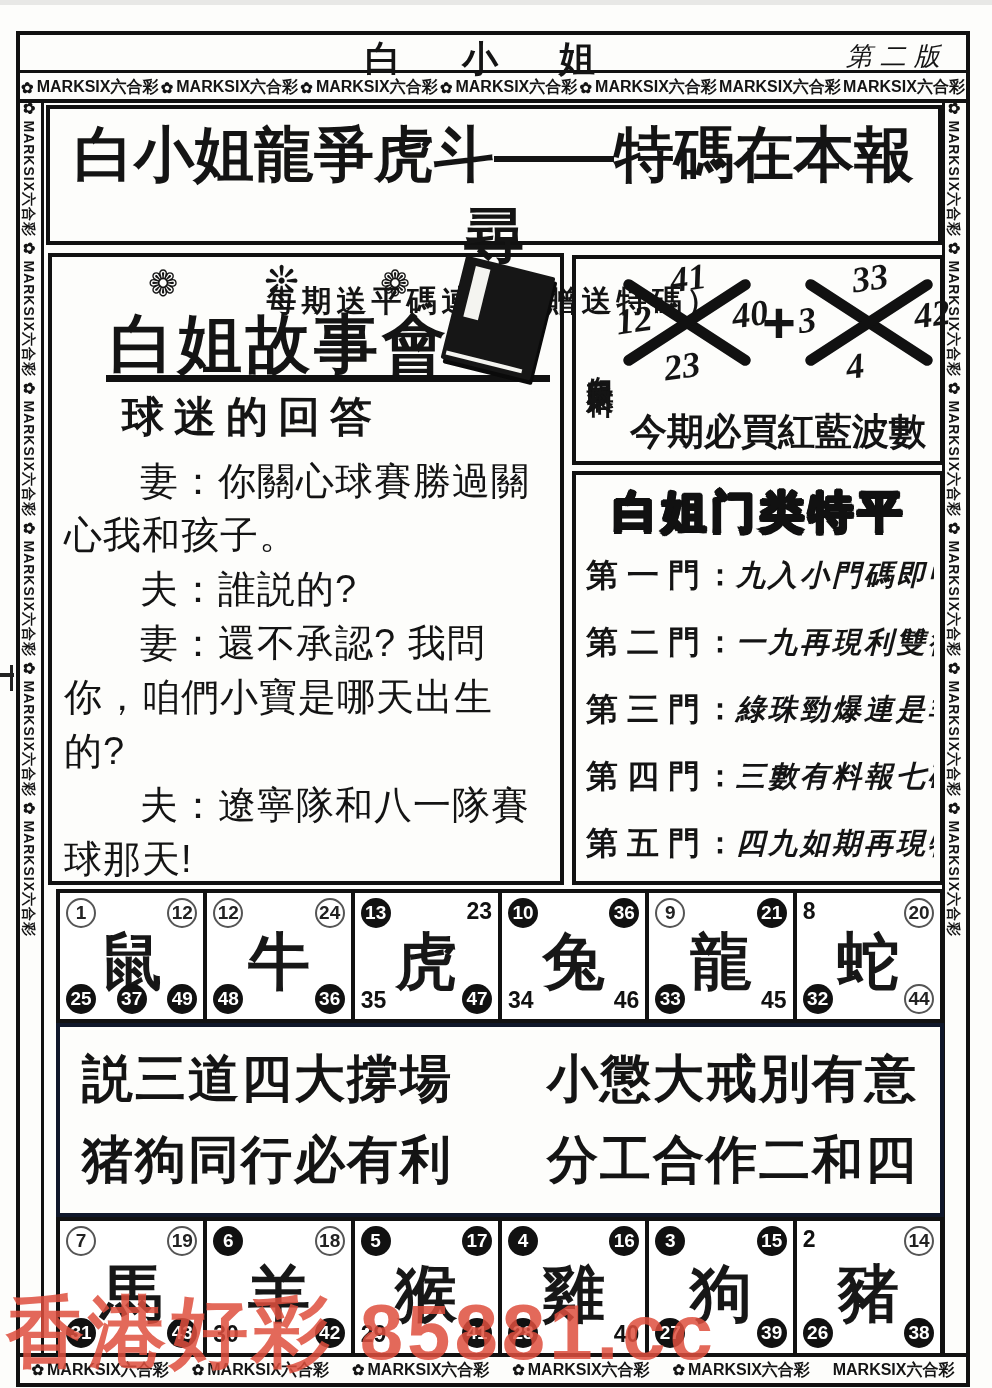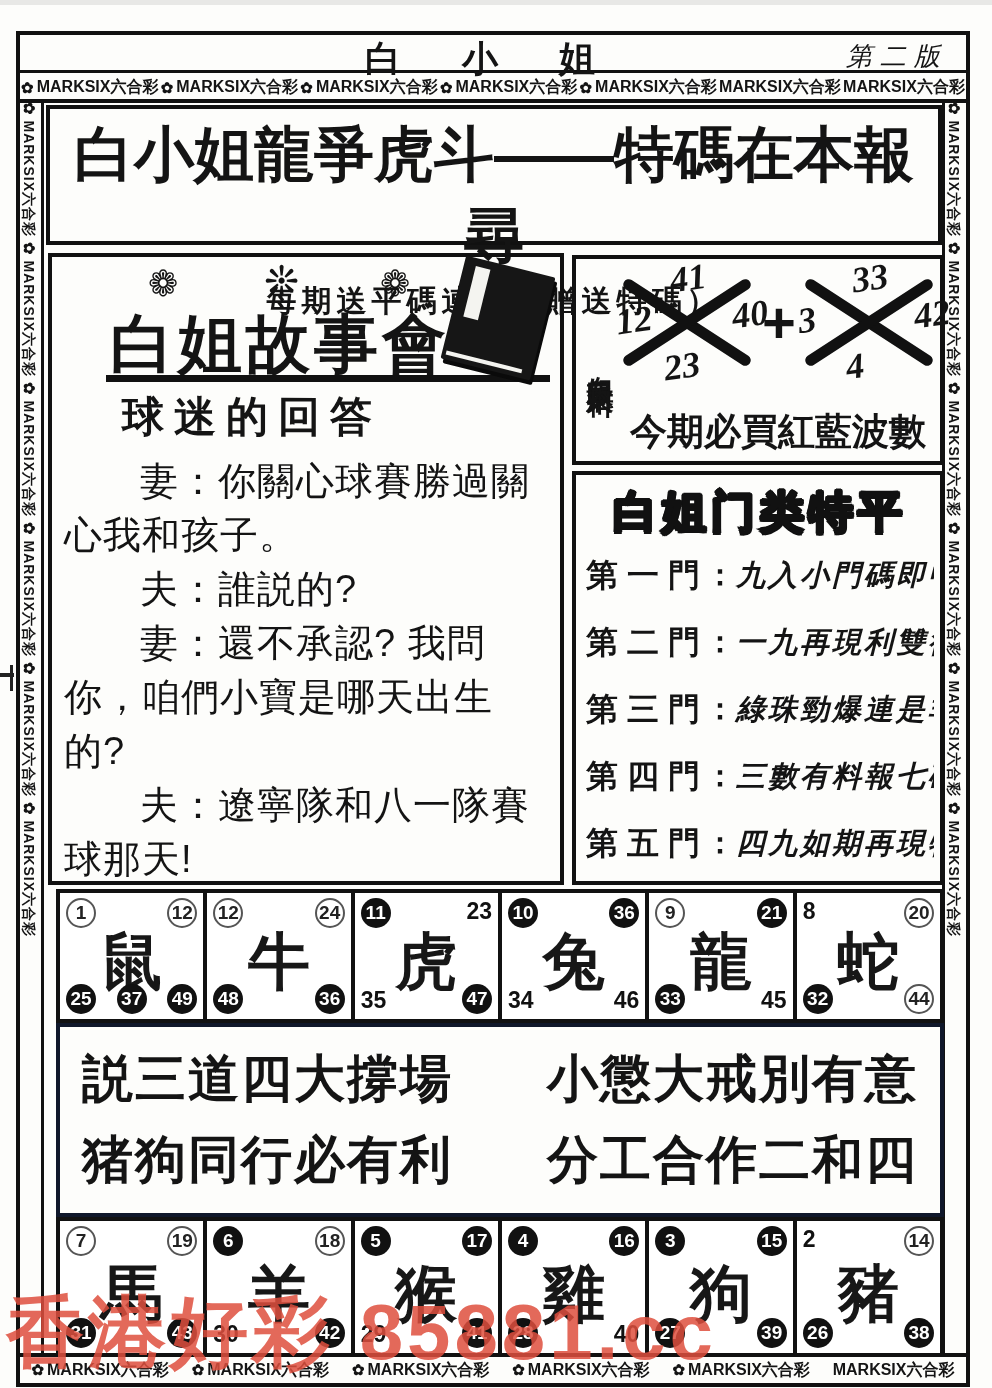--- a/index.html
+++ b/index.html
@@ -258,21 +258,21 @@
       <span class="znum filled br">49</span>
     </div>
     <div class="zcell">
       <span class="znum outline tl">12</span>
       <span class="znum outline tr">24</span>
       <span class="zanimal">牛</span>
       <span class="znum filled bl">48</span>
       <span class="znum filled br">36</span>
     </div>
     <div class="zcell">
-      <span class="znum filled tl">11</span>
+      <span class="znum filled tl">13</span>
       <span class="znum plain tr">23</span>
       <span class="zanimal">虎</span>
       <span class="znum plain bl">35</span>
       <span class="znum filled br">47</span>
     </div>
     <div class="zcell">
       <span class="znum filled tl">10</span>
       <span class="znum filled tr">36</span>
       <span class="zanimal">兔</span>
       <span class="znum plain bl">34</span>

